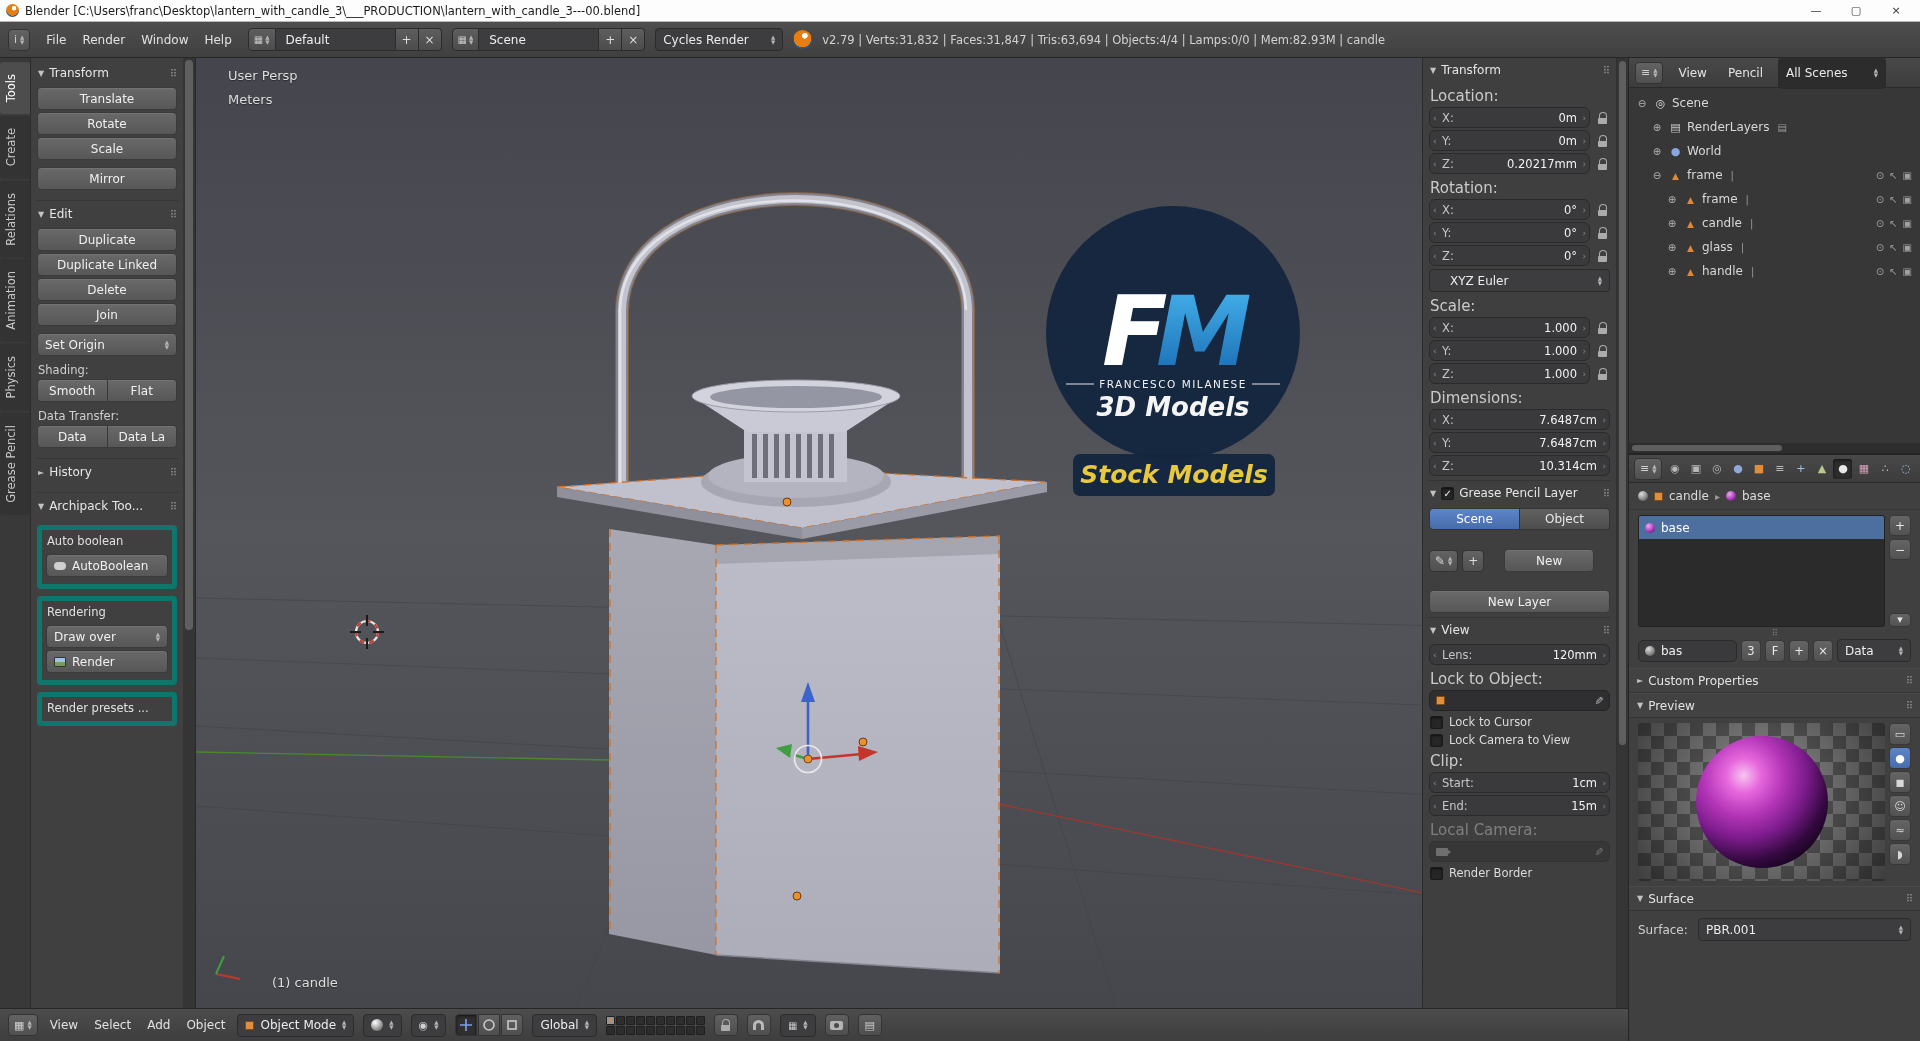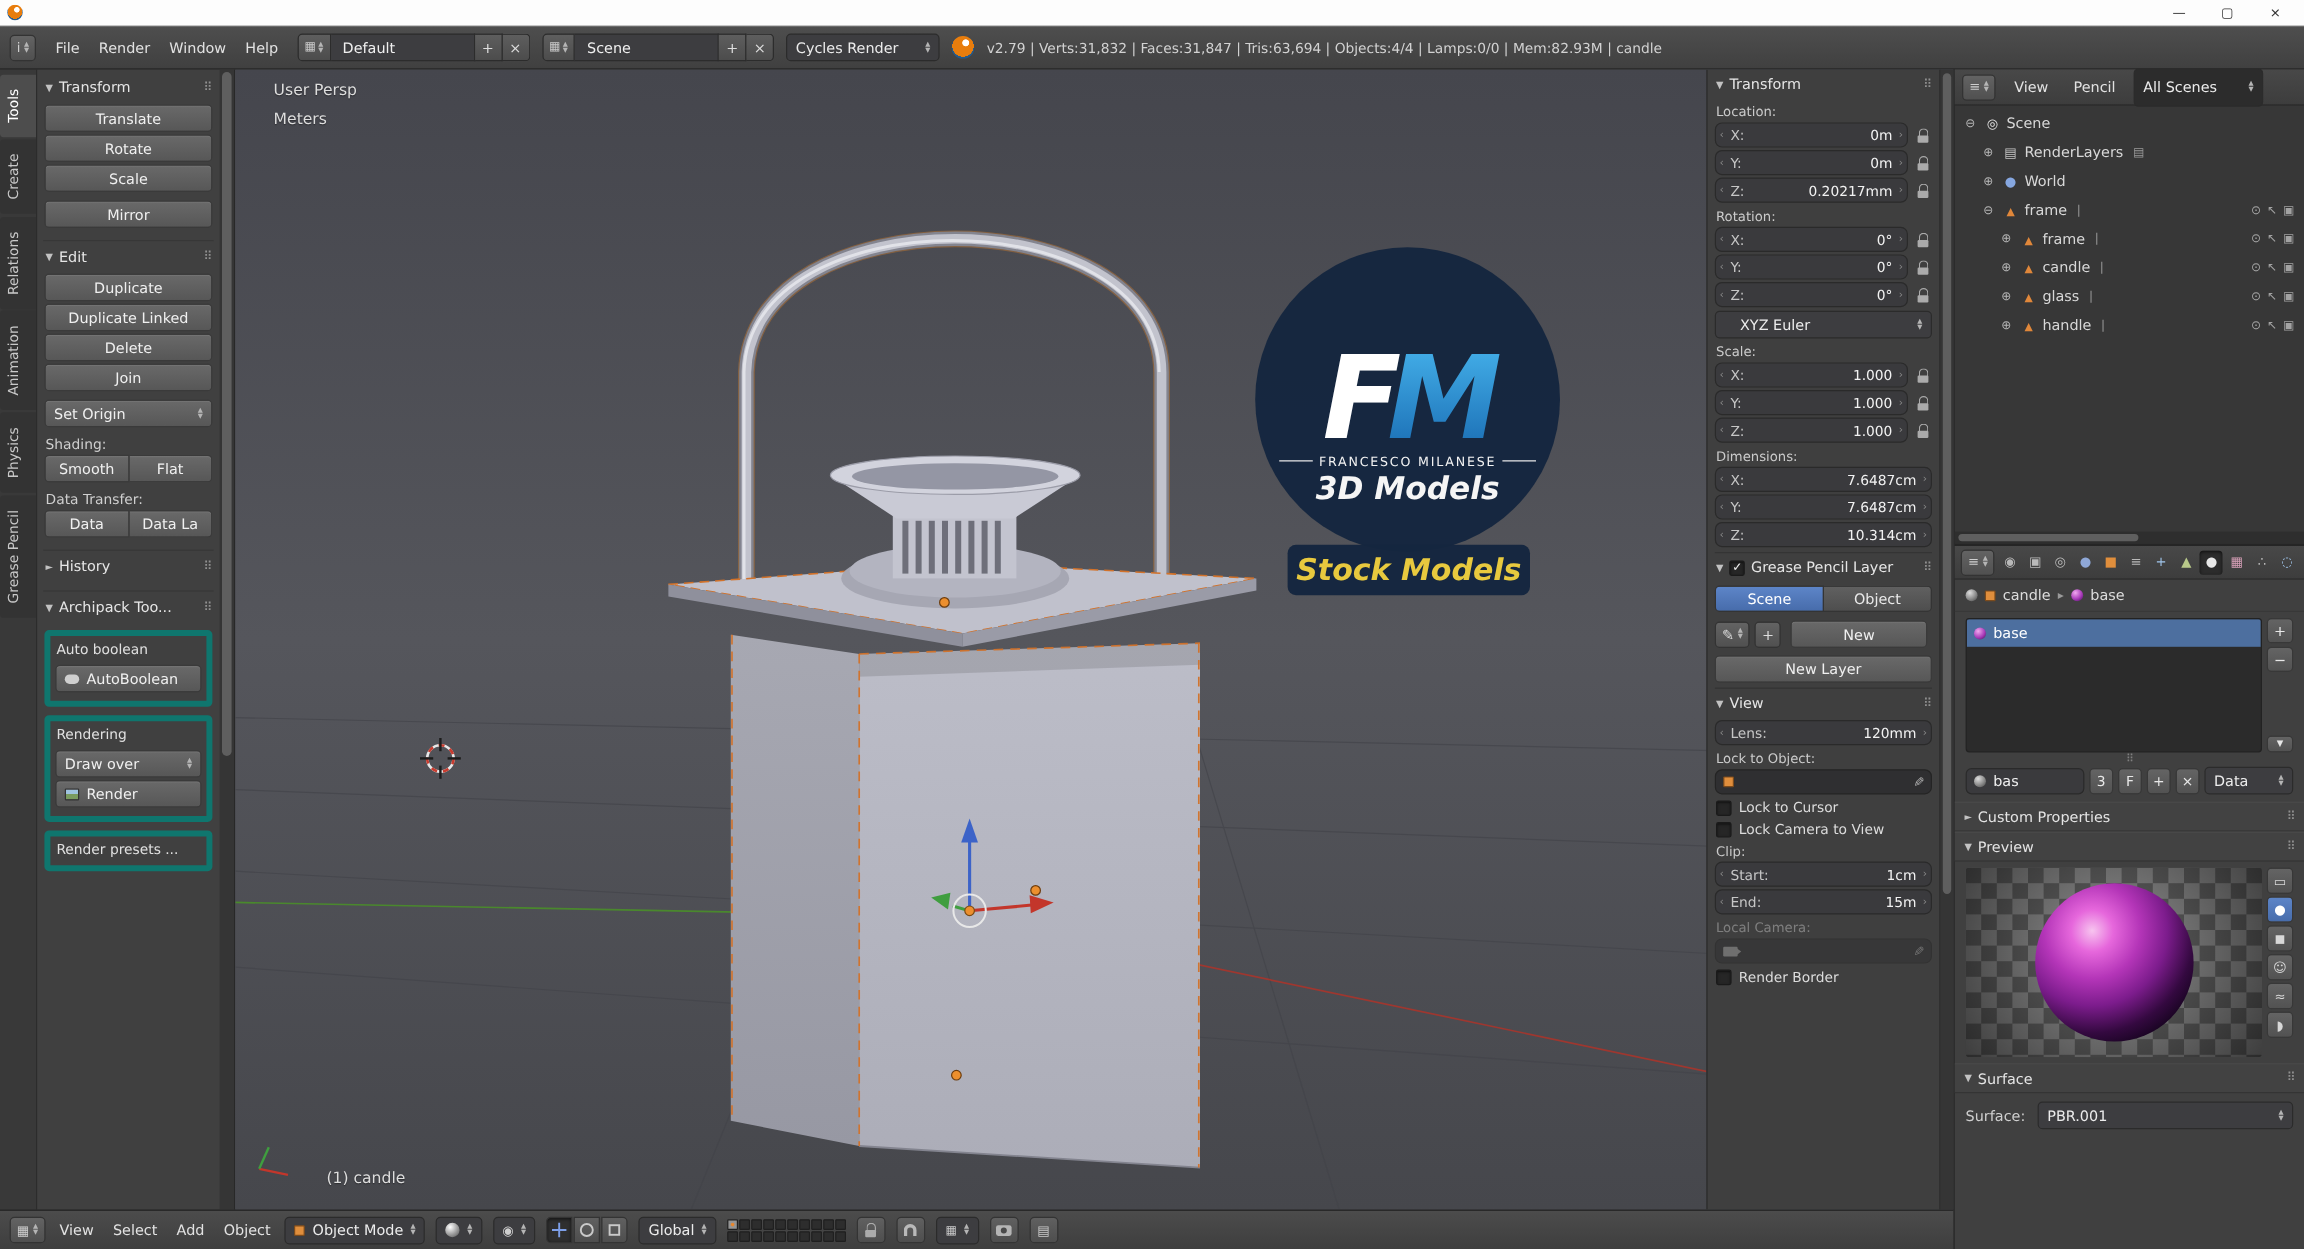--- a/index.html
+++ b/index.html
@@ -74,21 +74,21 @@
   .vrow{display:flex;align-items:center;gap:4px;margin:2px 0;}
   .nfield{position:relative;flex:1;height:21px;background:#3a3a3d;border:1px solid #2a2a2a;border-radius:6px;display:flex;align-items:center;padding:0 12px;font-size:11.5px;}
   .nfield .nl{color:#c6c6c6;}
   .nfield .nv{margin-left:auto;color:#f2f2f2;}
   .na{position:absolute;top:0;bottom:0;display:flex;align-items:center;color:#8a8a8a;font-size:9px;}
   .na.l{left:3px;} .na.r{right:3px;}
   .lockbtn{width:16px;display:flex;justify-content:center;}
   .icon-lock{width:9px;height:12px;position:relative;display:inline-block;}
   .icon-lock::before{content:"";position:absolute;left:1px;top:0;width:6px;height:6px;border:1.4px solid #ababab;border-bottom:none;border-radius:4px 4px 0 0;}
   .icon-lock::after{content:"";position:absolute;left:0;bottom:0;width:9px;height:6px;background:#ababab;border-radius:1px;}
-  .np-label{color:#cbcbcb;font-size:11px;margin:5px 0 2px 1px;}
+  .np-label{color:#cbcbcb;font-size:15px;margin:5px 0 2px 1px;}
   .np-panel{border-top:1px solid #343434;margin-top:4px;padding-top:2px;}
   .chk{width:13px;height:13px;background:#262626;border:1px solid #1a1a1a;border-radius:2px;box-shadow:inset 0 1px 2px rgba(0,0,0,.6);flex:none;}
   .chk i{font-style:normal;color:#f0f0f0;font-size:10px;line-height:12px;display:block;text-align:center;}
   .chkrow{display:flex;align-items:center;gap:6px;margin:4px 1px;color:#dcdcdc;font-size:11.5px;}
   .seg-row{display:flex;margin:3px 0;}
   .seg{flex:1;height:22px;display:flex;align-items:center;justify-content:center;background:linear-gradient(#606060,#4e4e4e);border:1px solid #343434;color:#e9e9e9;font-size:12px;}
   .seg:first-child{border-radius:4px 0 0 4px;}
   .seg:last-child{border-radius:0 4px 4px 0;border-left:none;}
   .seg.active{background:linear-gradient(#5d85c8,#476cab);color:#fff;}
   .mini-dd{height:22px;display:flex;align-items:center;gap:3px;background:linear-gradient(#636363,#505050);border:1px solid #333;border-radius:4px;padding:0 5px;color:#ddd;}
@@ -174,20 +174,21 @@
 
   .mini-axis{position:absolute;left:16px;bottom:26px;}
 </style>
 </head>
 <body>
 
 <div class="app">
 
   <div class="titlebar">
     <span class="blogo-mini"></span>
+    <span class="ttext">Blender [C:\Users\franc\Desktop\lantern_with_candle_3\___PRODUCTION\lantern_with_candle_3---00.blend]</span>
     <div class="winbtns">
       <span class="winbtn">—</span>
       <span class="winbtn">▢</span>
       <span class="winbtn">×</span>
     </div>
   </div>
 
   <div class="menubar">
     <div class="etype">
       <span class="glyph">i</span>
@@ -645,21 +646,21 @@
               <div class="mini-dd">
                   <span>✎</span>
                   <span class="ud">
                     <i>▲</i>
                     <i>▼</i>
                   </span>
                 </div>
               <div class="mini-dd" style="width:22px;justify-content:center;">
                   <span>+</span>
                 </div>
-              <div class="btn" style="flex:1;margin:4px;">New</div>
+              <div class="btn" style="flex:1;margin:16px;">New</div>
             </div>
             <div class="btn">New Layer</div>
           </div>
 
           <div class="np-panel">
             <div class="phead">
                 <span class="tri">▼</span>
                 <span>View</span>
                 <span class="grip">⠿</span>
               </div>

